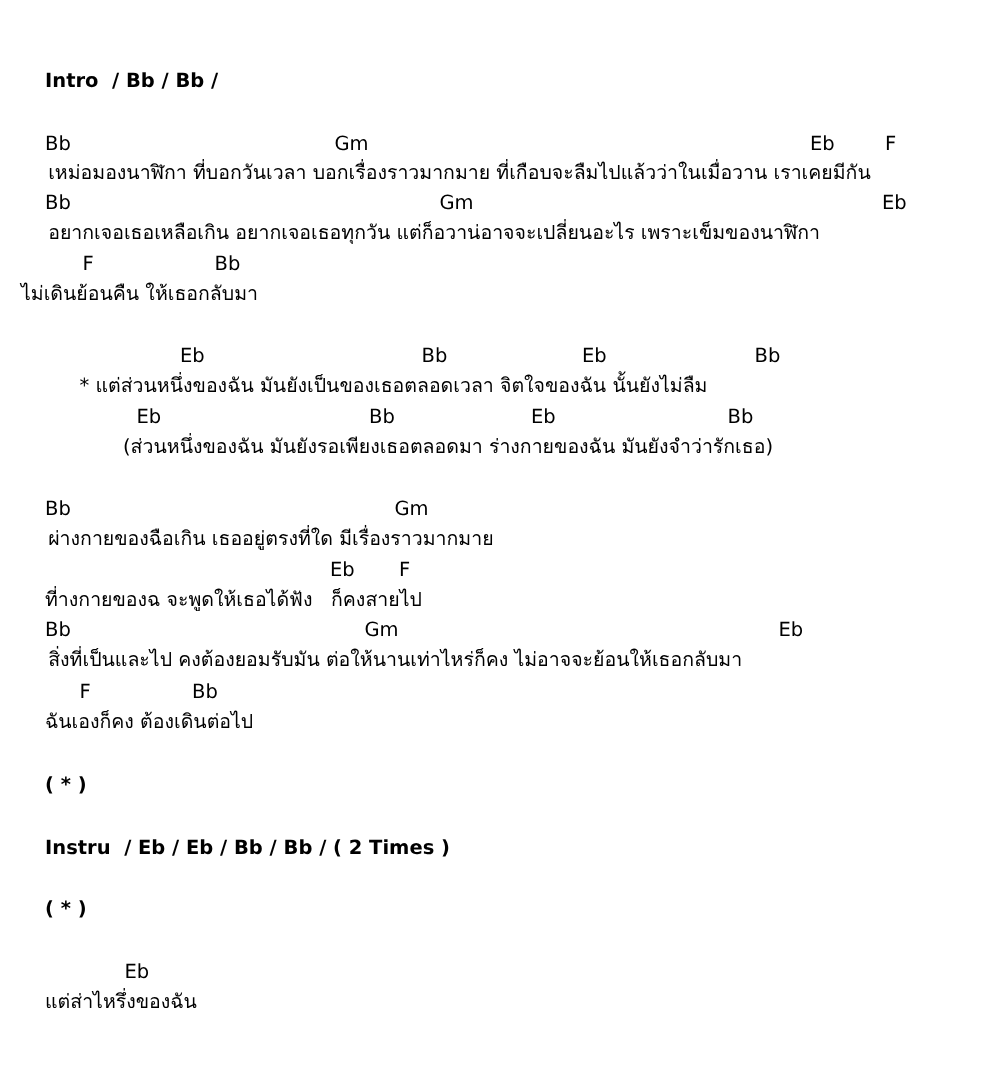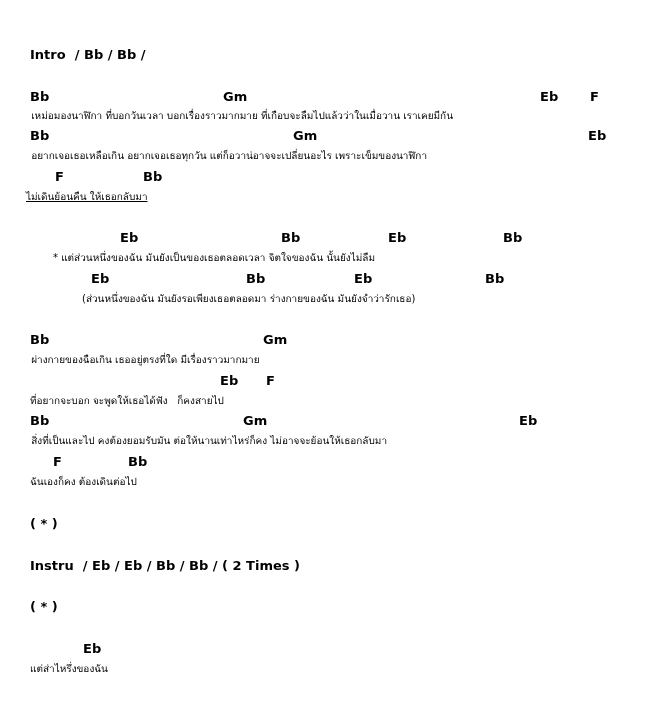--- a/index.html
+++ b/index.html
@@ -4,45 +4,45 @@
 <style>
   html, body { margin: 0; padding: 0; background: #ffffff; }
   body {
     width: 670px; height: 726px; position: relative; overflow: hidden;
     font-family: "DejaVu Sans", "Liberation Sans", sans-serif;
     color: #000000;
   }
   .line {
     position: absolute; white-space: pre; font-size: 13px; line-height: 16px;
   }
-  .lyric { font-weight: normal; font-size: 10px; }
+  .lyric { font-weight: normal; font-size: 13px; }
   .label { font-weight: bold; font-size: 13px; }
-  .c { position: absolute; font-weight: bold; font-size: 13px; line-height: 16px; white-space: pre; }
+  .c { position: absolute; font-weight: normal; font-size: 13px; line-height: 16px; white-space: pre; }
 </style>
 </head>
 <body>
 
 <div class="line label" style="left:30px; top:47px;">Intro  / Bb / Bb /</div>
 
 <div></div>
 <div class="line lyric" style="left:28px; top:108px;"> เหม่อมองนาฬิกา ที่บอกวันเวลา บอกเรื่องราวมากมาย ที่เกือบจะลืมไปแล้วว่าในเมื่อวาน เราเคยมีกัน</div>
 <div></div>
 <div class="line lyric" style="left:28px; top:148px;"> อยากเจอเธอเหลือเกิน อยากเจอเธอทุกวัน แต่ก็อวาน่อาจจะเปลี่ยนอะไร เพราะเข็มของนาฬิกา</div>
 <div></div>
-<div class="line lyric" style="left:26px; top:189px;text-decoration:underline;">ไม่เดินย้อนคืน ให้เธอกลับมา</div>
+<div class="line lyric" style="left:14px; top:189px;">ไม่เดินย้อนคืน ให้เธอกลับมา</div>
 
 <div></div>
 <div class="line lyric" style="left:53px; top:250px;">* แต่ส่วนหนึ่งของฉัน มันยังเป็นของเธอตลอดเวลา จิตใจของฉัน นั้นยังไม่ลืม</div>
 <div></div>
 <div class="line lyric" style="left:53px; top:291px;margin-left:29px;">(ส่วนหนึ่งของฉัน มันยังรอเพียงเธอตลอดมา ร่างกายของฉัน มันยังจำว่ารักเธอ)</div>
 
 <div></div>
 <div class="line lyric" style="left:28px; top:352px;"> ผ่างกายของฉือเกิน เธออยู่ตรงที่ใด มีเรื่องราวมากมาย</div>
 <div></div>
-<div class="line lyric" style="left:30px; top:393px;">ที่อยากจะบอก จะพูดให้เธอได้ฟัง   ก็คงสายไป</div>
+<div class="line lyric" style="left:30px; top:393px;">ที่างกายของฉ จะพูดให้เธอได้ฟัง   ก็คงสายไป</div>
 <div></div>
 <div class="line lyric" style="left:28px; top:433px;"> สิ่งที่เป็นและไป คงต้องยอมรับมัน ต่อให้นานเท่าไหร่ก็คง ไม่อาจจะย้อนให้เธอกลับมา</div>
 <div></div>
 <div class="line lyric" style="left:30px; top:474px;">ฉันเองก็คง ต้องเดินต่อไป</div>
 
 <div class="line label" style="left:30px; top:516px;">( * )</div>
 <div class="line label" style="left:30px; top:558px;">Instru  / Eb / Eb / Bb / Bb / ( 2 Times )</div>
 <div class="line label" style="left:30px; top:599px;">( * )</div>
 
 <div></div>

